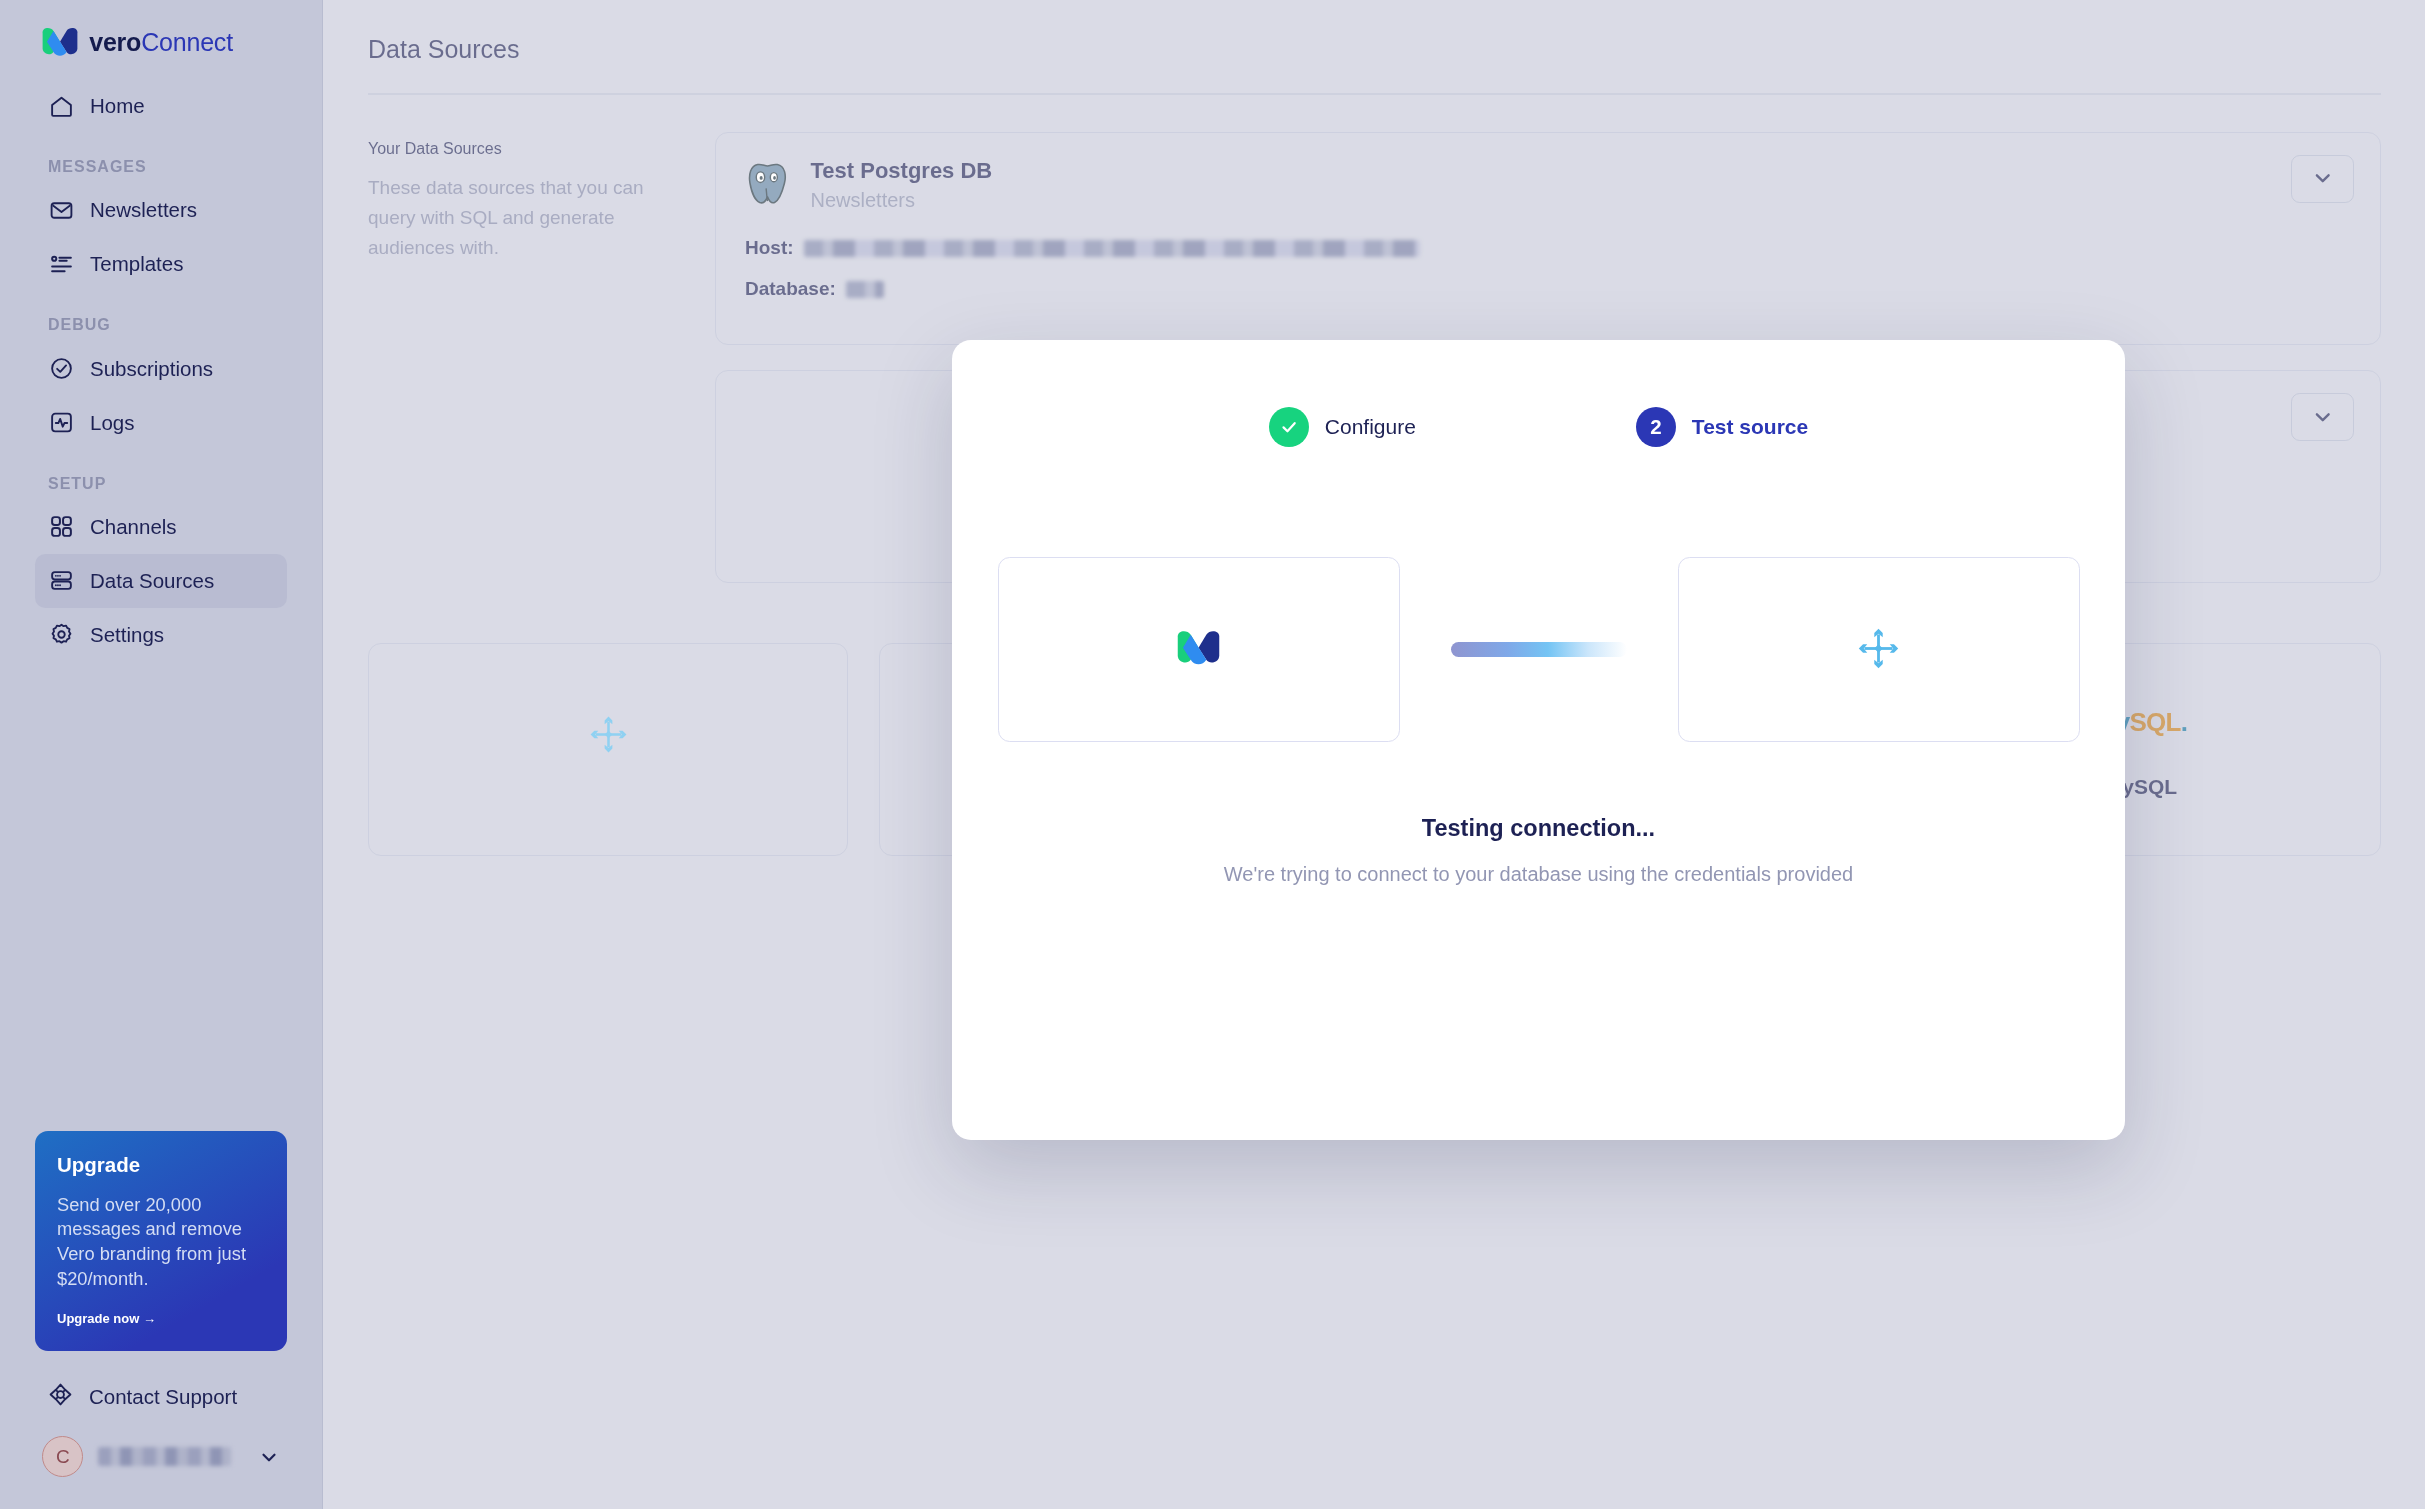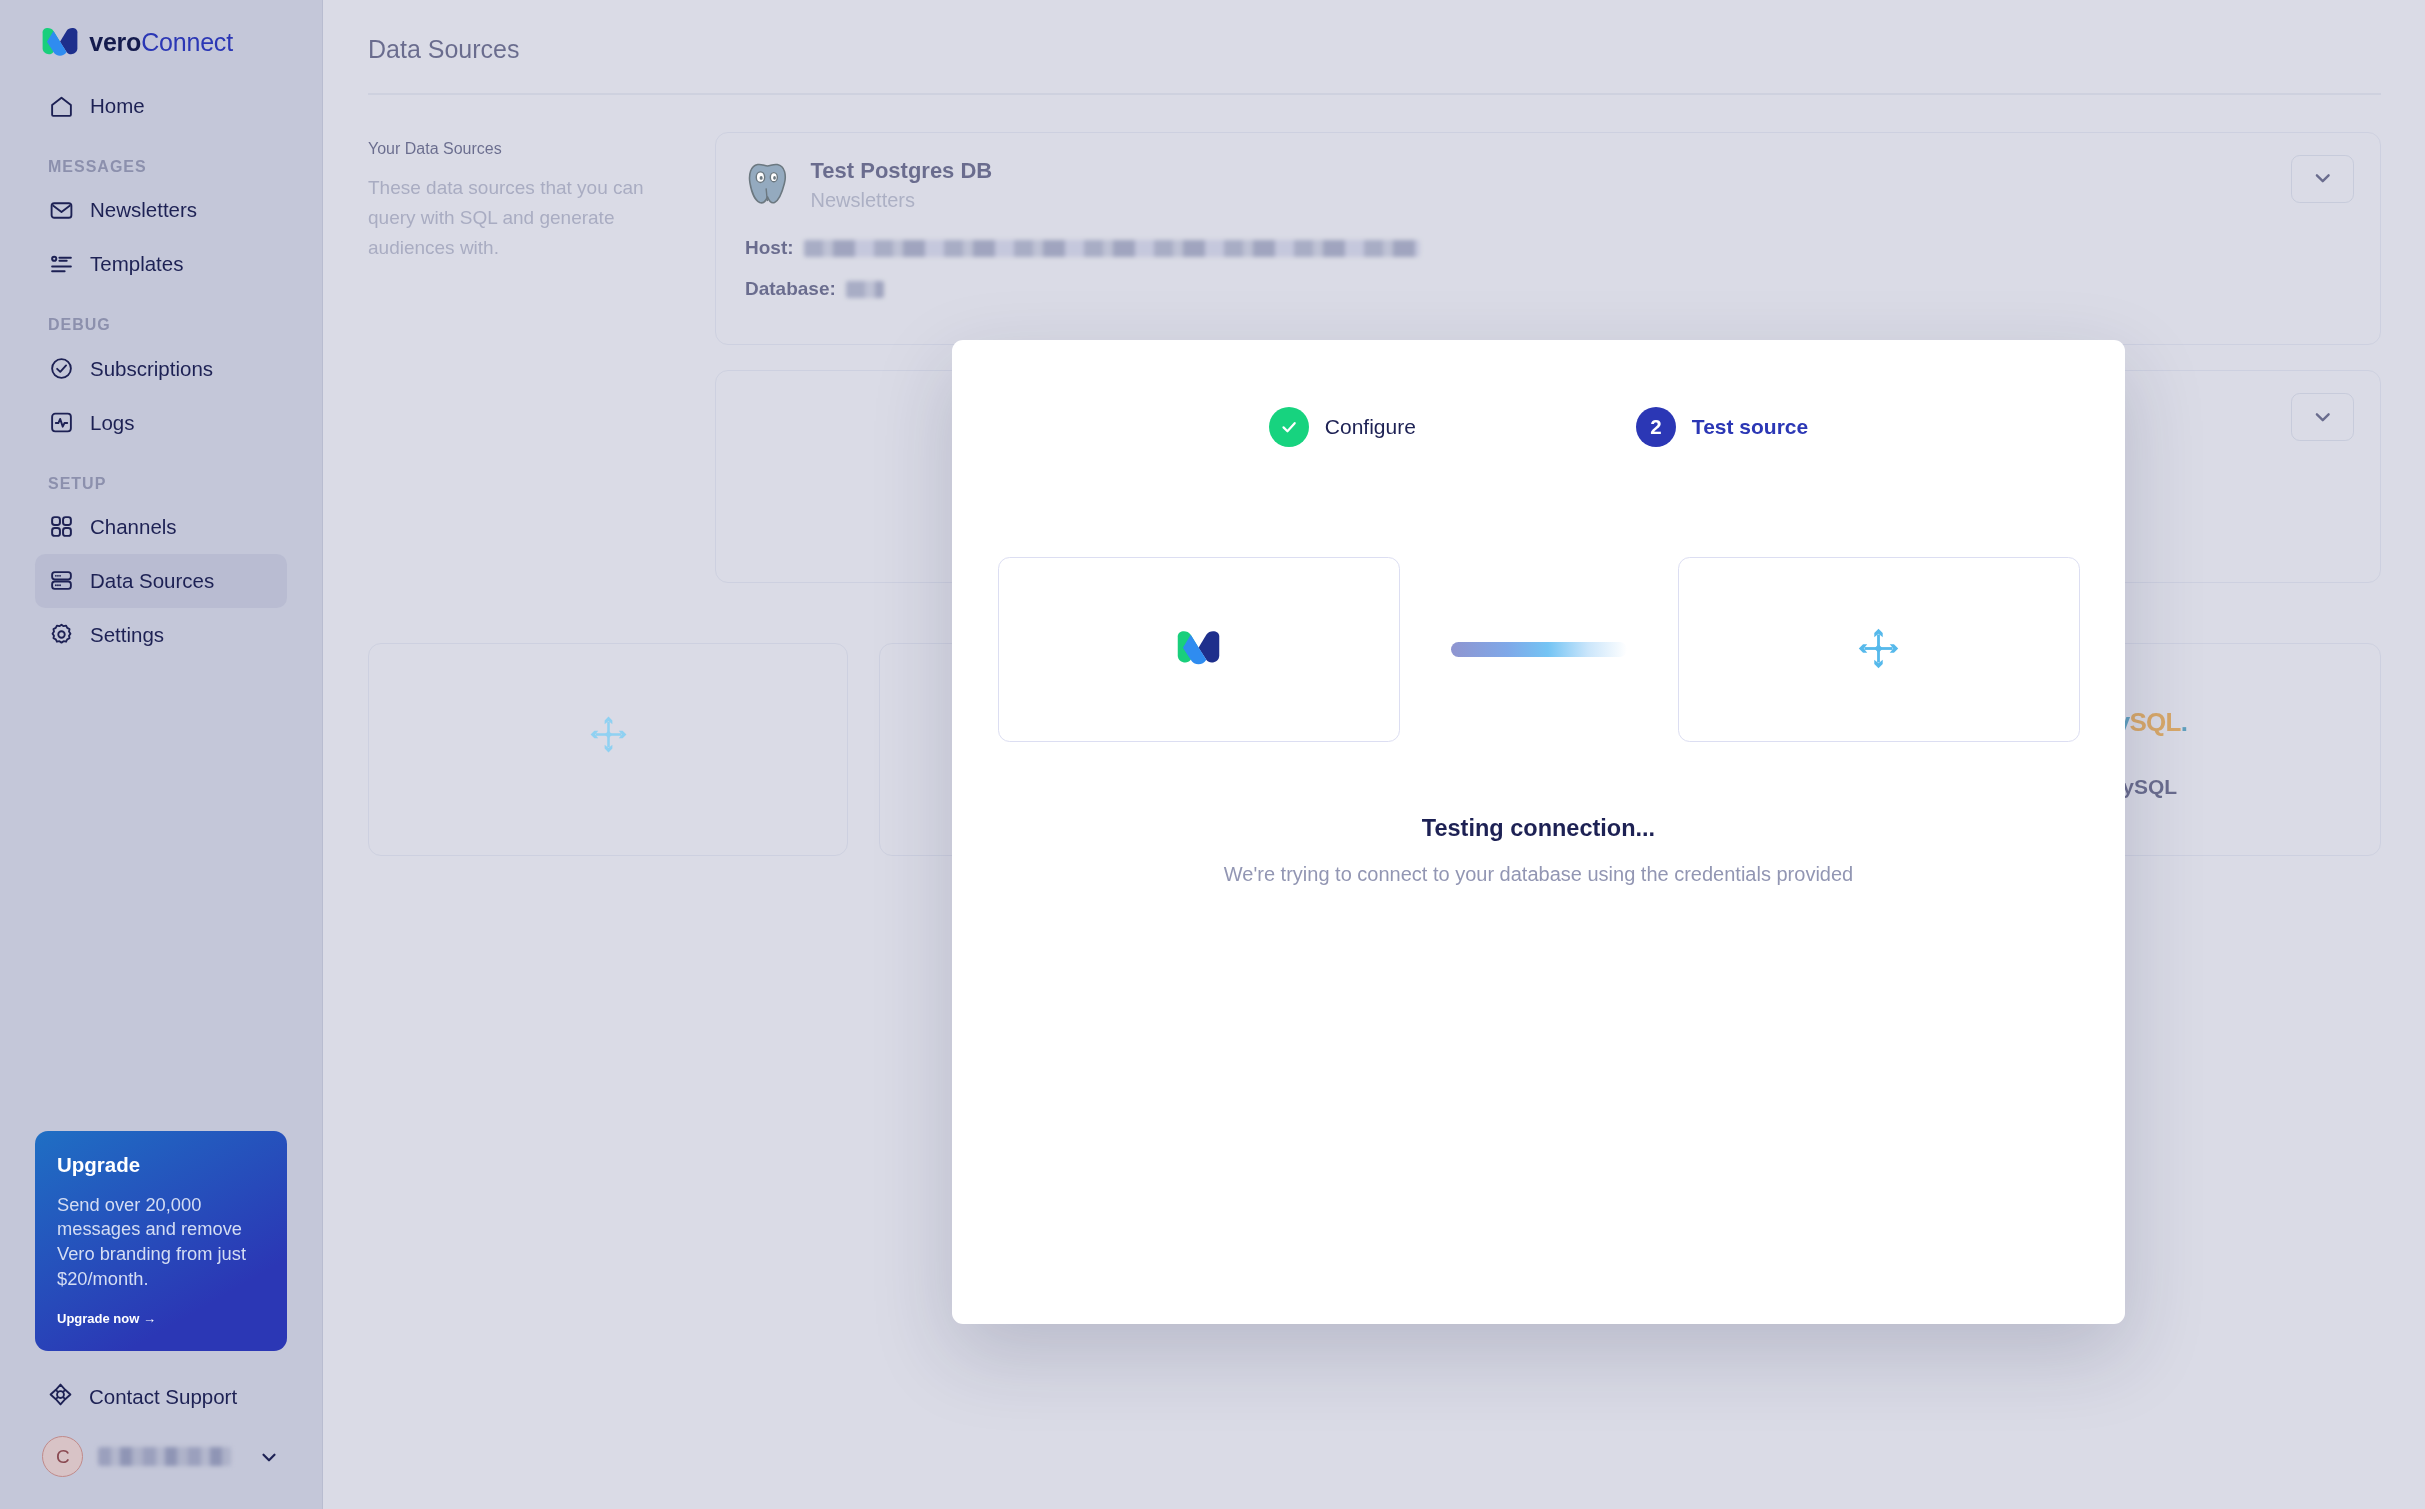--- a/index.html
+++ b/index.html
@@ -247,23 +247,23 @@
   .modal-backdrop {
     position: absolute;
     inset: 0;
     background: rgba(255,255,255,0.34);
   }
   .modal {
     position: absolute;
     left: 629px;
     top: 340px;
     width: 1173px;
-    height: 984px;
+    height: 800px;
     background: #ffffff;
-    border-radius: 11px;
+    border-radius: 19px;
     box-shadow: 0 29px 81px rgba(30,34,70,0.18);
     display: flex;
     flex-direction: column;
     align-items: center;
   }
   .steps {
     display: flex;
     align-items: center;
     gap: 220px;
     margin-top: 67px;

